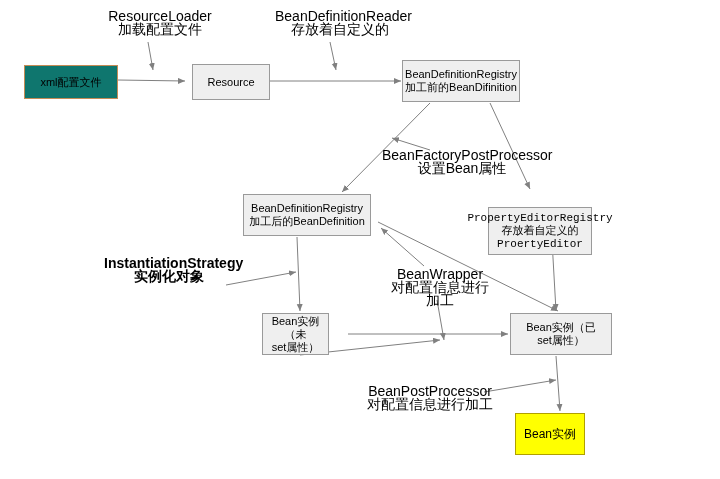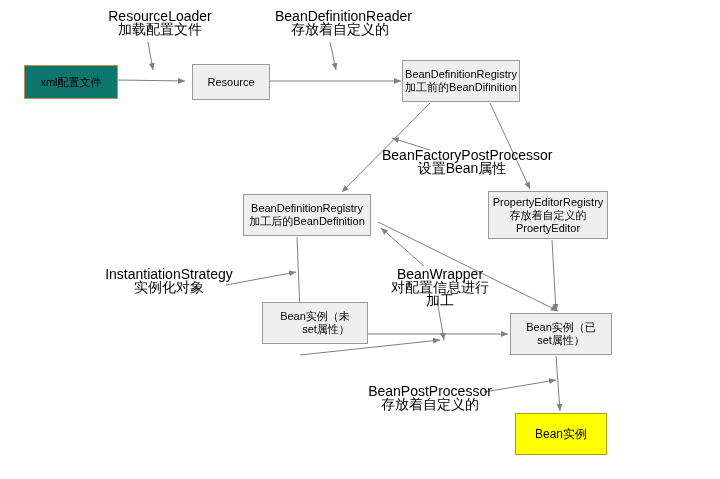--- a/index.html
+++ b/index.html
@@ -91,37 +91,37 @@
       </g>
   </svg>
 
   <div id="nodes-layer">
       <div class="node orange" style="left: 24px; top: 65px; width: 94px; height: 34px;">xml配置文件</div>
       <div class="node grey" style="left: 186px; top: 64px; width: 78px; height: 36px; margin-left: 6px;">Resource</div>
       <div class="node grey" style="left: 402px; top: 60px; width: 118px; height: 42px;">BeanDefinitionRegistry
 加工前的BeanDifinition</div>
       <div class="node grey" style="left: 243px; top: 194px; width: 128px; height: 42px;">BeanDefinitionRegistry
 加工后的BeanDefinition</div>
-      <div class="node grey" style="left: 488px; top: 191px; width: 120px; height: 48px;">PropertyEditorRegistry
+      <div class="node grey" style="left: 488px; top: 207px; width: 104px; height: 48px; font-family: Liberation Mono, monospace;">PropertyEditorRegistry
 存放着自定义的
 ProertyEditor</div>
-      <div class="node grey" style="left: 262px; top: 302px; width: 106px; height: 42px; text-align: right;">Bean实例（未
+      <div class="node grey" style="left: 262px; top: 313px; width: 67px; height: 42px;">Bean实例（未
 set属性）</div>
       <div class="node grey" style="left: 510px; top: 313px; width: 102px; height: 42px;">Bean实例（已
 set属性）</div>
-      <div class="node yellow" style="left: 515px; top: 413px; width: 92px; height: 42px;">Bean实例</div>
+      <div class="node yellow" style="left: 515px; top: 413px; width: 70px; height: 42px;">Bean实例</div>
     </div>
   <div id="labels-layer">
       <div class="label" style="left: 100px; top: 10px; width: 120px;">ResourceLoader
 加载配置文件</div>
       <div class="label" style="left: 275px; top: 10px; width: 130px;">BeanDefinitionReader
 存放着自定义的</div>
       <div class="label" style="left: 382px; top: 149px; width: 160px;">BeanFactoryPostProcessor
 设置Bean属性</div>
-      <div class="label" style="left: 104px; top: 268px; width: 130px;">InstantiationStrategy
+      <div class="label" style="left: 104px; top: 257px; width: 130px; font-weight: bold;">InstantiationStrategy
 实例化对象</div>
       <div class="label" style="left: 385px; top: 268px; width: 110px;">BeanWrapper
 对配置信息进行加工</div>
       <div class="label" style="left: 365px; top: 385px; width: 130px;">BeanPostProcessor
-存放着自定义的</div>
+对配置信息进行加工</div>
     </div>
 
 </div>
 
 </body></html>

